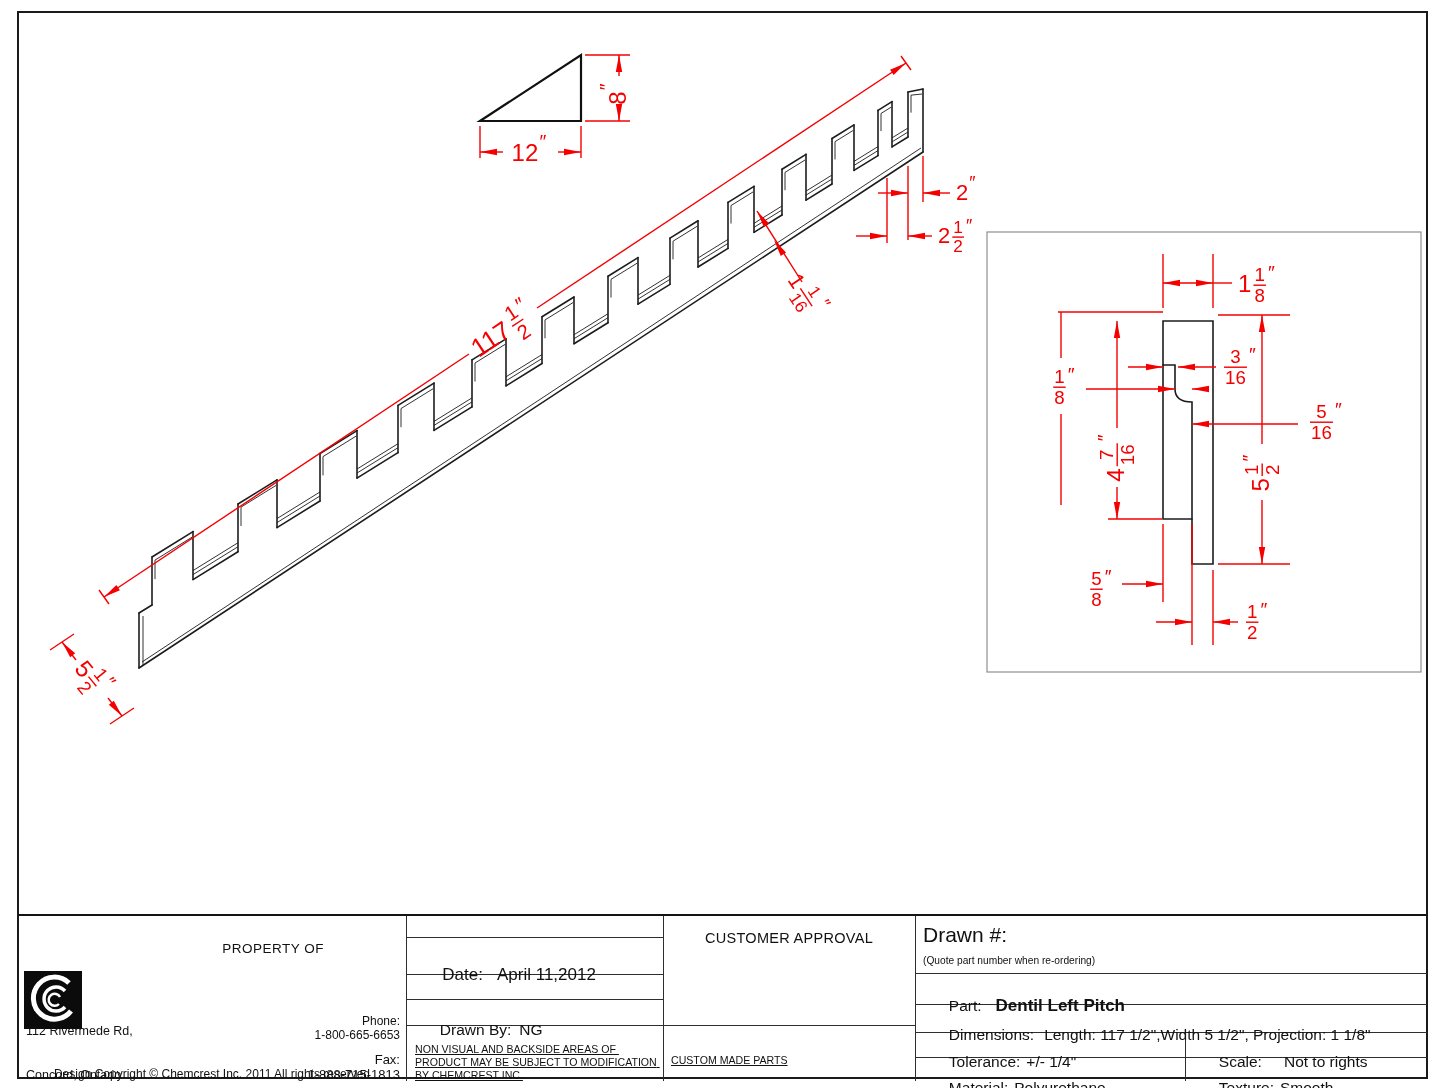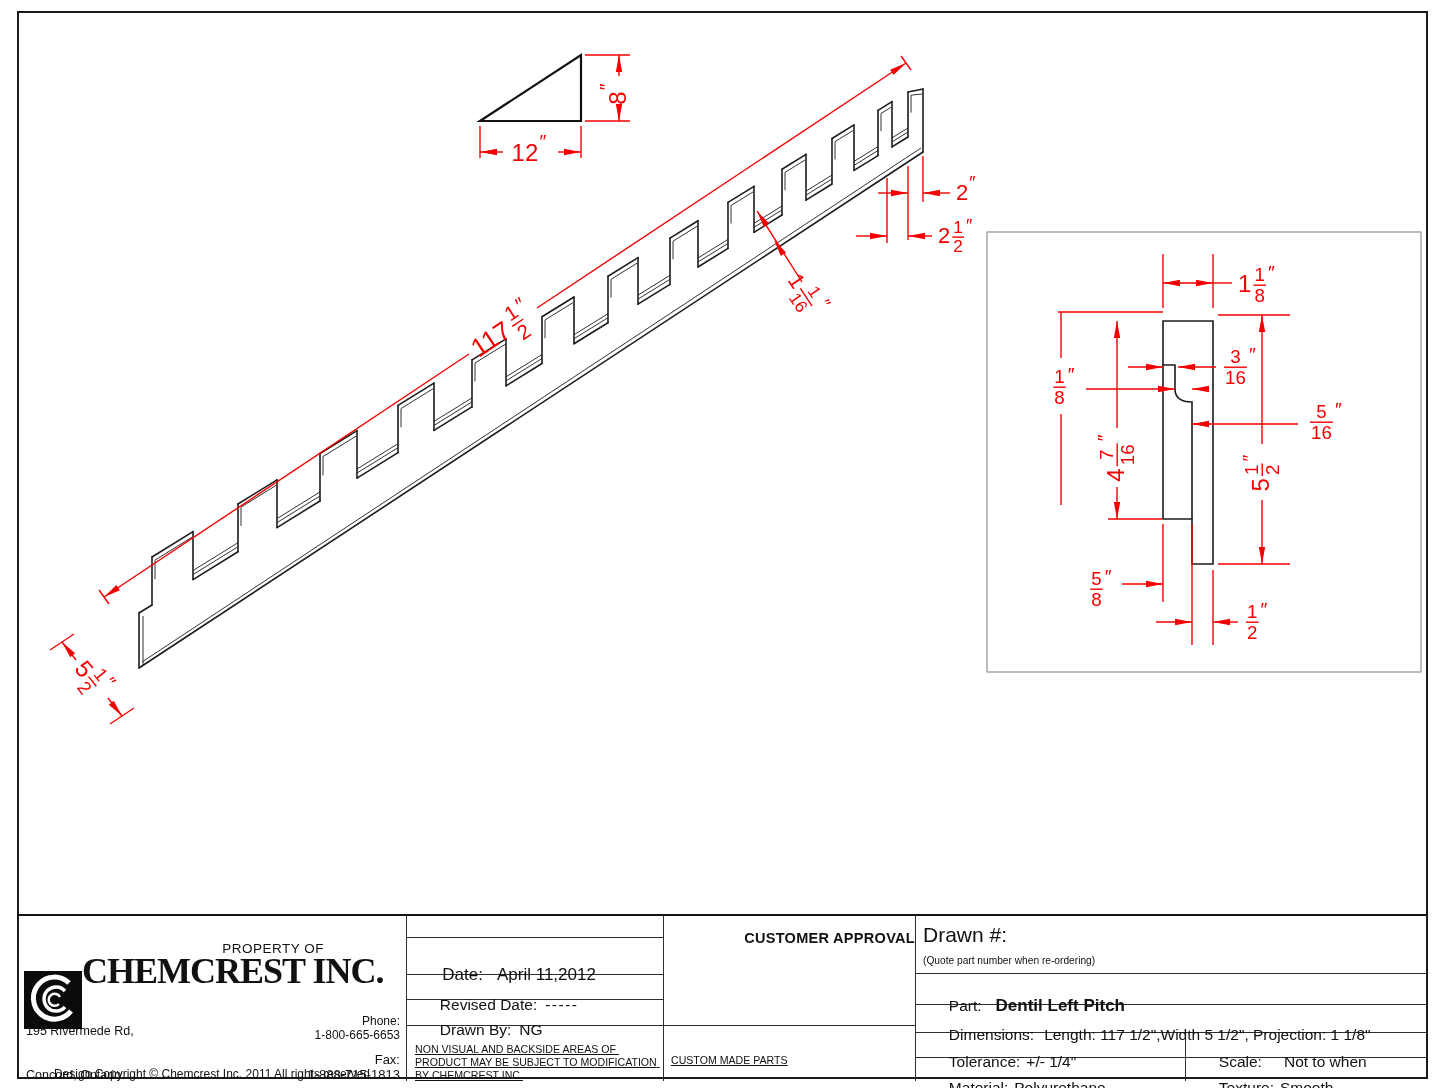--- a/index.html
+++ b/index.html
@@ -30,21 +30,21 @@
   .phone{left:230px;top:84px;width:152px;text-align:right;font-size:12px;}
   .fax{left:230px;top:121px;width:152px;text-align:right;font-size:13px;}
   .copyright{left:0;top:151px;width:388px;text-align:center;font-size:12px;}
   .daterow{left:396px;top:29px;font-size:17px;}
   .daterow .val{margin-left:14px;}
   .revrow{left:396px;top:62px;font-size:15.5px;}
   .revrow .val{margin-left:8px;letter-spacing:1.5px;}
   .drawnrow{left:396px;top:87px;font-size:15.5px;}
   .drawnrow .val{margin-left:8px;}
   .disc{left:397px;top:127px;width:252px;font-size:10.6px;line-height:13px;text-decoration:underline;}
-  .approval{left:645px;top:14px;width:252px;text-align:right;font-weight:700;
+  .approval{left:645px;top:14px;width:252px;text-align:center;font-weight:400;
             font-size:14.5px;letter-spacing:.3px;}
   .custom{left:653px;top:112px;width:242px;font-size:10.6px;line-height:13px;}
   .custom .ct{text-decoration:underline;}
   .pnlab{left:905px;top:7px;font-size:21px;}
   .pnnote{left:905px;top:39px;font-size:10.2px;}
   .pn{left:1063px;top:8px;font-size:33px;font-weight:700;letter-spacing:.5px;}
   .partrow{left:905px;top:62px;font-size:15.5px;}
   .partrow .val{margin-left:14px;font-size:17px;font-weight:700;}
   .dimsrow{left:905px;top:92px;font-size:15.5px;}
   .dimsrow .val{margin-left:10px;}
@@ -406,44 +406,40 @@
         <path d="M45,12 A21,21 0 1 0 47,40" stroke="#fff" stroke-width="5" fill="none"></path>
         <path d="M41,20 A12,12 0 1 0 41,36" stroke="#fff" stroke-width="3.5" fill="none"></path>
         <path d="M36,26 A6,6 0 1 0 35,33" stroke="#fff" stroke-width="2.5" fill="none"></path>
         <circle cx="12" cy="38" r="2.2" fill="#fff"></circle>
           <circle cx="17" cy="43" r="2" fill="#fff"></circle>
         <circle cx="23" cy="46" r="1.8" fill="#fff"></circle>
           <circle cx="10" cy="31" r="1.6" fill="#fff"></circle>
       </svg>
     </div>
     <div class="abs prop">PROPERTY OF</div>
-    <div class="abs company">CHEMCREST INC.</div>
     <div class="abs addr">
-      <div>195 Rivermede Rd,</div>
+      <div>112 Rivermede Rd,</div>
       <div>Concord, Ontario</div>
       
       
       
     </div>
     <div class="abs phone">
       <span>Phone:</span>
       <span>1-800-665-6653</span>
     </div>
     <div class="abs fax">
       <span>Fax:</span>
       <span>1-888-715-1813</span>
     </div>
     <div class="abs copyright">Design Copyright © Chemcrest Inc. 2011 All rights reserved</div>
 
     <div class="abs daterow">
       <span>Date:</span><span class="val">April 11,2012</span>
     </div>
-    <div class="abs revrow">
-      <span>Revised Date:</span><span class="val">-----</span>
-    </div>
     <div class="abs drawnrow">
       <span>Drawn By:</span><span class="val">NG</span>
     </div>
     <div class="abs disc">NON VISUAL AND BACKSIDE AREAS OF PRODUCT MAY BE SUBJECT TO MODIFICATION BY CHEMCREST INC.</div>
 
     <div class="abs approval">CUSTOMER APPROVAL</div>
     <div class="abs custom">
       <div class="ct">CUSTOM MADE PARTS</div>
       
     </div>
@@ -453,21 +449,21 @@
     <div class="abs partrow">
       <span>Part:</span><span class="val">Dentil Left Pitch</span>
     </div>
     <div class="abs dimsrow">
       <span>Dimensions:</span><span class="val">Length: 117 1/2",Width 5 1/2", Projection: 1 1/8"</span>
     </div>
     <div class="abs tolrow">
       <span>Tolerance:</span><span class="val">+/- 1/4"</span>
     </div>
     <div class="abs scalerow">
-      <span>Scale:</span><span class="val">Not to when</span>
+      <span>Scale:</span><span class="val">Not to rights</span>
     </div>
     <div class="abs matrow">
       <span>Material:</span><span class="val">Polyurethane</span>
     </div>
     <div class="abs texrow">
       <span>Texture:</span><span class="val">Smooth</span>
     </div>
   </div>
 </div>
 

